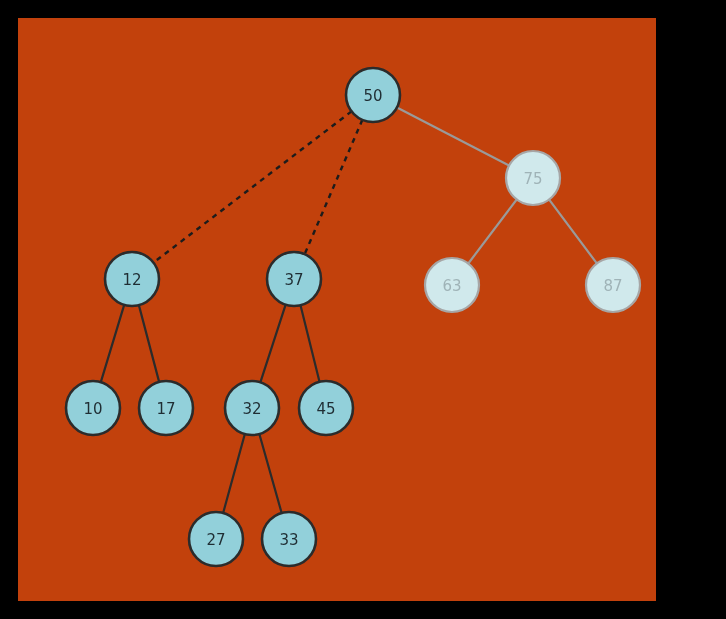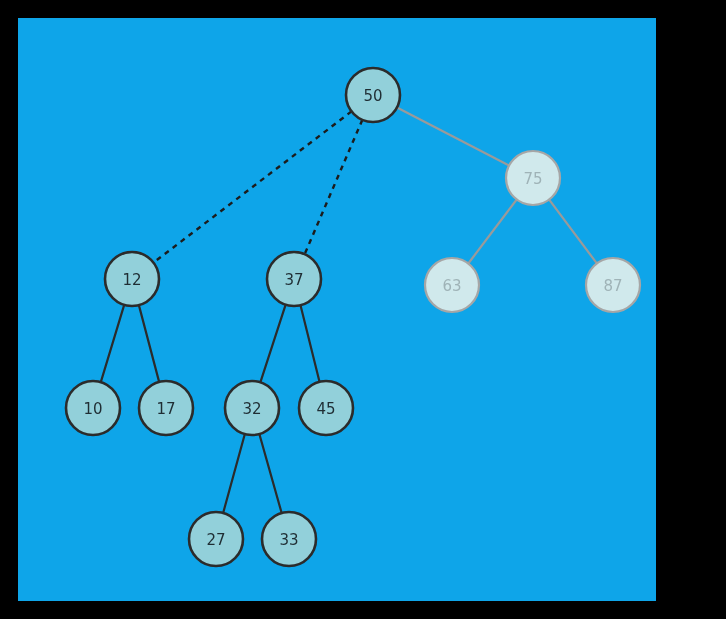--- a/index.html
+++ b/index.html
@@ -20,21 +20,21 @@
     width: 726px;
     height: 619px;
     background: #000000;
   }
   #diagram-panel {
     position: absolute;
     left: 18px;
     top: 18px;
     width: 638px;
     height: 583px;
-    background: #0ea5e9;
+    background: #c2410c;
     overflow: hidden;
   }
   #tree-svg {
     position: absolute;
     left: 0;
     top: 0;
     display: block;
   }
   .edge-active {
     stroke: #2b2b2b;

